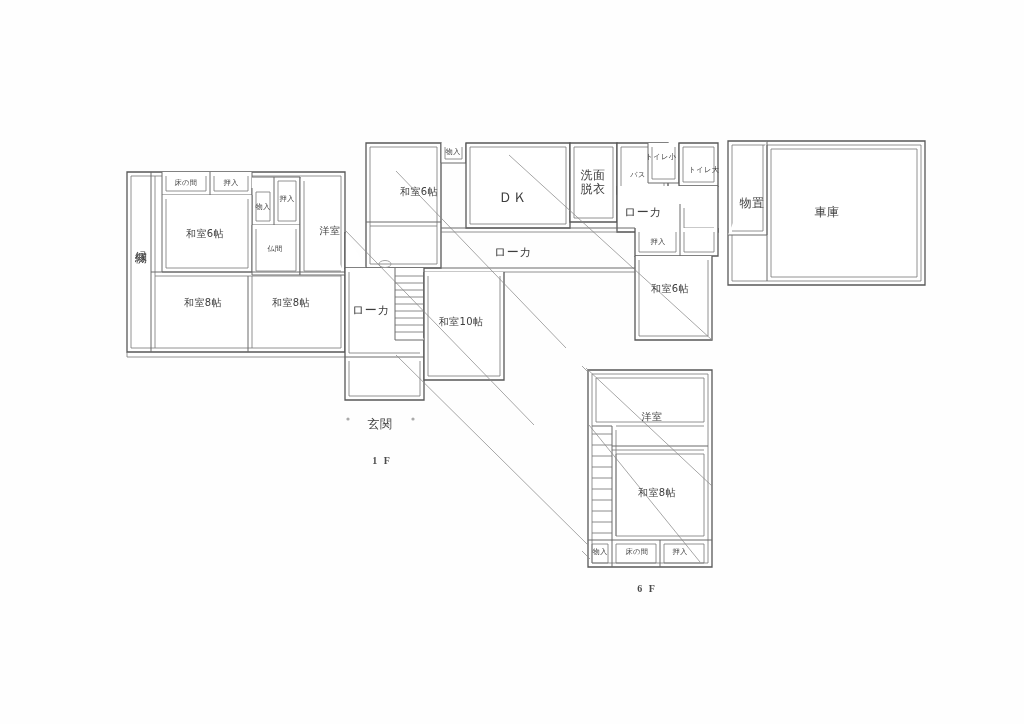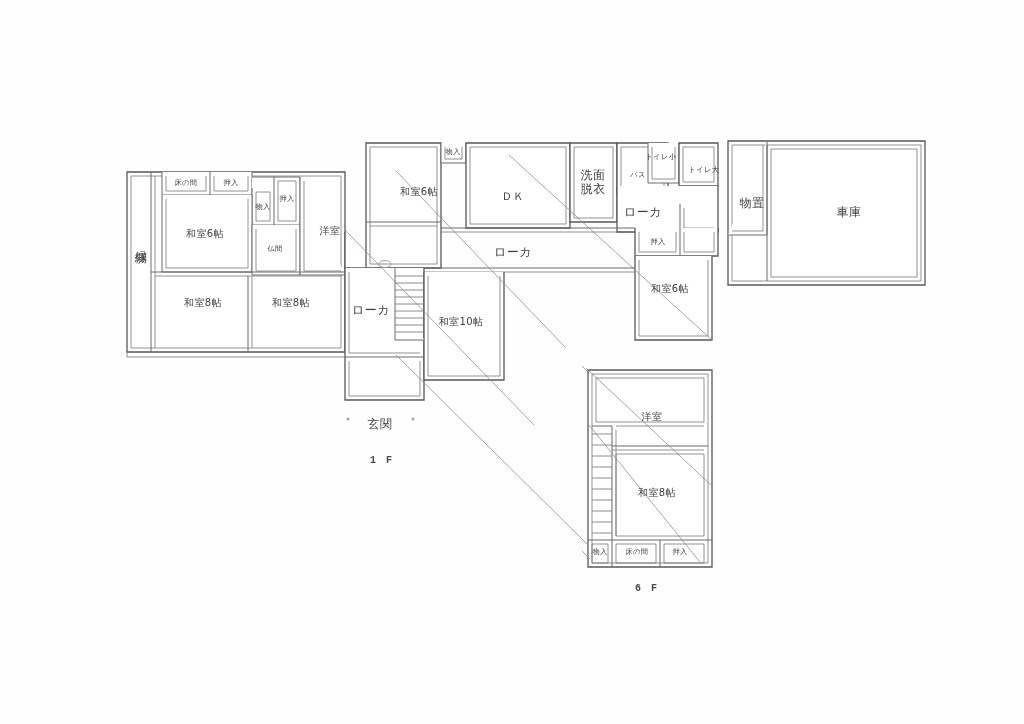--- a/index.html
+++ b/index.html
@@ -66,32 +66,32 @@
     position: absolute;
     color: #3d3d3d;
     font-family: "DejaVu Sans", sans-serif;
     white-space: nowrap;
     transform: translate(-50%, -50%);
     letter-spacing: 0.4px;
     line-height: 1.15;
     text-align: center;
     pointer-events: none;
   }
-  .lbl-lg { font-size: 11px; }
+  .lbl-lg { font-size: 14px; }
   .lbl-md { font-size: 10px; }
   .lbl-sm { font-size: 12px; }
   .lbl-xs { font-size: 7.2px; }
   .floor-tag {
     position: absolute;
     color: #4a4a4a;
     font-size: 10px;
     font-weight: bold;
     letter-spacing: 2px;
     transform: translate(-50%, -50%);
-    font-family: Liberation Mono, monospace;
+    font-family: Liberation Serif, serif;
     pointer-events: none;
   }
   .vertical-label {
     writing-mode: vertical-rl;
     text-orientation: upright;
     letter-spacing: 1px;
   }
 </style>
 </head>
 <body>
@@ -304,21 +304,21 @@
   <div class="room-label lbl-sm" style="left:643px; top:213px;">ローカ</div>
 
   <div class="room-label lbl-sm" style="left:513px; top:253px;">ローカ</div>
 
   <div class="room-label lbl-xs" style="left:658px; top:242px;">押入</div>
 
   <div class="room-label lbl-md" style="left:670px; top:289px;">和室6帖</div>
 
   <div class="room-label lbl-sm" style="left:752px; top:204px;">物置</div>
 
-  <div class="room-label lbl-sm" style="left:849px; top:213px;">車庫</div>
+  <div class="room-label lbl-sm" style="left:827px; top:213px;">車庫</div>
 
   <div class="room-label lbl-md" style="left:652px; top:417px;">洋室</div>
 
   <div class="room-label lbl-md" style="left:657px; top:493px;">和室8帖</div>
 
   <div class="room-label lbl-xs" style="left:600px; top:552px;">物入</div>
 
   <div class="room-label lbl-xs" style="left:637px; top:552px;">床の間</div>
 
   <div class="room-label lbl-xs" style="left:680px; top:552px;">押入</div>

